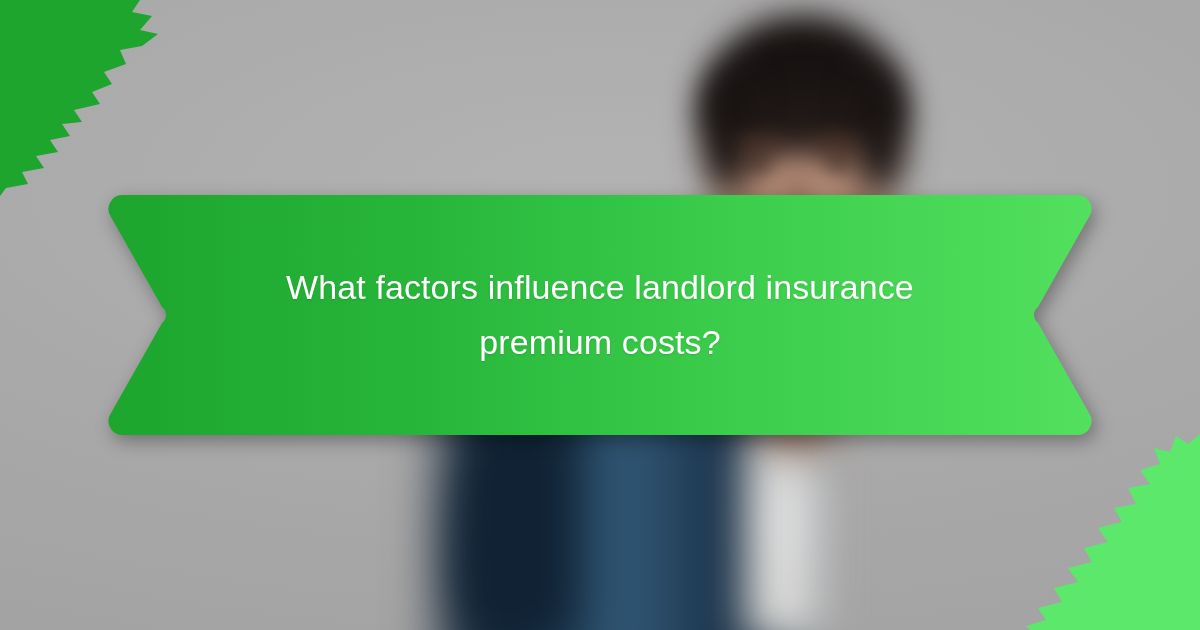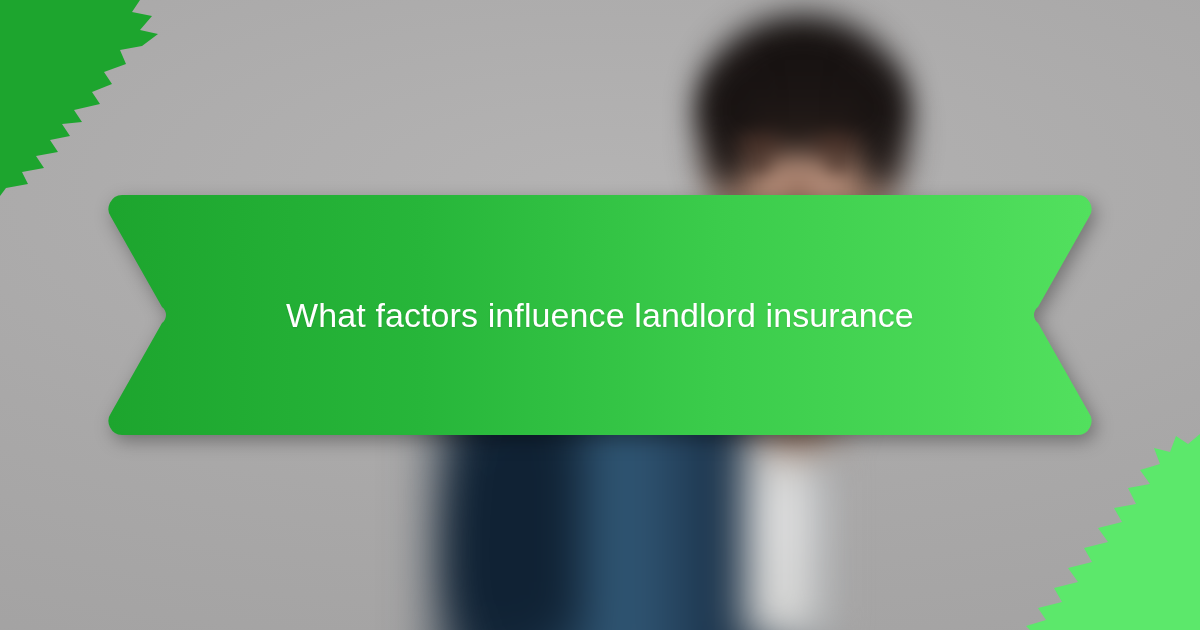--- a/index.html
+++ b/index.html
@@ -296,15 +296,16 @@
         </linearGradient>
       </defs>
       <path d="M14,0 H970 a14,14 0 0 1 11,22 L930,112 a10,10 0 0 0 0,16
                L981,218 a14,14 0 0 1 -11,22 H14 a14,14 0 0 1 -11,-22
                L54,128 a10,10 0 0 0 0,-16 L3,22 A14,14 0 0 1 14,0 Z" fill="url(#ribbonGrad)"></path>
     </svg>
   </div>
 
   <div class="ribbon-text">
     <span class="ln">What factors influence landlord insurance</span>
+    <span class="ln">premium costs?</span>
   </div>
 
 </div>
 
 </body></html>

